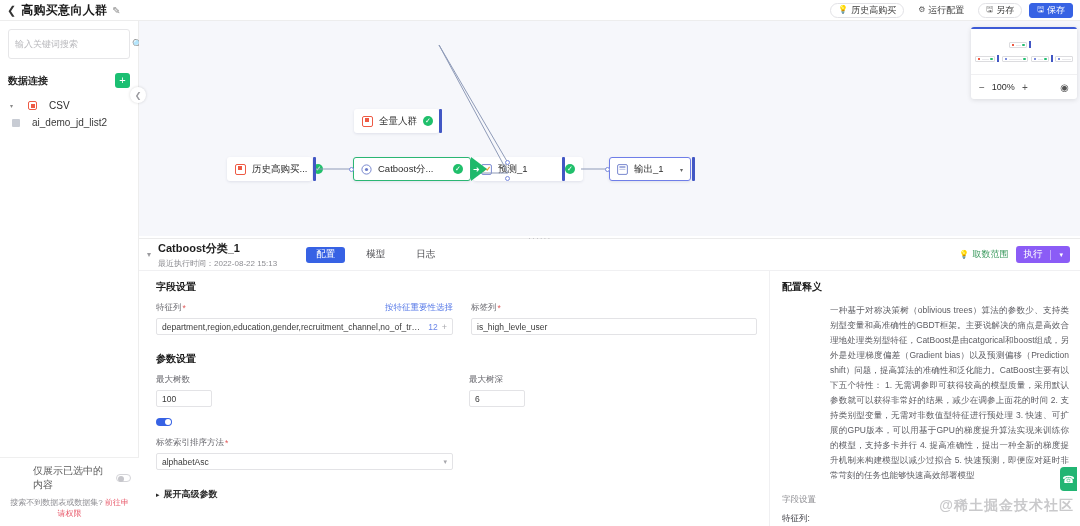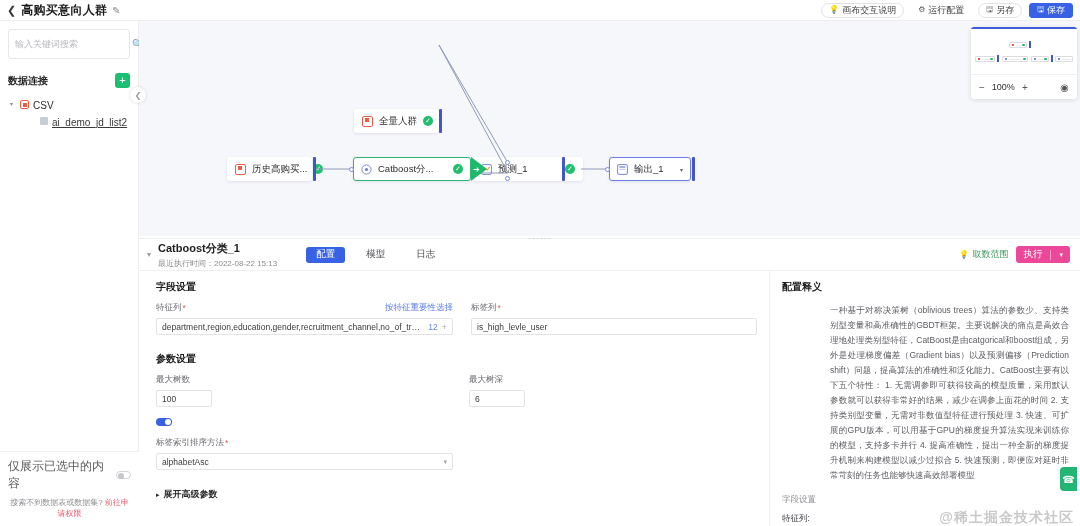--- a/index.html
+++ b/index.html
@@ -57,42 +57,42 @@
   .sec-head {
     display:flex; align-items:center; padding:14px 8px 0 8px;
   }
   .sec-title { font-size:10px; font-weight:bold; color:#1f1f1f; }
   .add-btn {
     margin-left:auto; width:15px; height:15px; background:#1bbf72; border-radius:3px;
     color:#fff; font-size:11px; line-height:14px; text-align:center; cursor:pointer;
   }
   .tree { padding:9px 0 0 0; }
   .tree-node {
-    display:flex; gap:4px; padding:3px 8px 3px 10px;
+    display:flex; align-items:center; gap:12px; padding:3px 8px 3px 10px;
     font-size:10px; color:#2b2b2b; cursor:pointer;
   }
-  .tree-node.child { padding-left:40px; color:#3a3a3a;text-decoration:underline; }
+  .tree-node.child { padding-left:12px; color:#3a3a3a; }
   .caret { font-size:6px; color:#8a8a8a; width:6px; }
   .sq-red {
     width:9px; height:9px; border:1.2px solid #ee5a44; border-radius:2px;
     display:inline-block; position:relative; flex:none;
   }
   .sq-red:after {
     content:""; position:absolute; left:1.5px; top:1.5px; width:4px; height:4px;
     background:#ee5a44;
   }
   .sq-grey {
     width:8px; height:8px; background:#c8ccd4; border-radius:1px; flex:none;
   }
 
   .side-foot {
     position:absolute; left:0; bottom:0; width:139px; padding:6px 8px 7px 8px;
     border-top:1px solid #efefef; background:#fff;
   }
-  .foot-row1 { display:flex; align-items:center; gap:5px; font-size:12px; color:#5b5b5b; }
+  .foot-row1 { display:flex; align-items:center; gap:5px; font-size:10px; color:#5b5b5b;margin-left:25px; }
   .mini-toggle {
     width:15px; height:8px; border-radius:4px; background:#fff;
     border:1px solid #d4d4d8; position:relative; flex:none; cursor:pointer;
   }
   .mini-toggle:after {
     content:""; position:absolute; left:1px; top:0.5px; width:6px; height:6px;
     border-radius:50%; background:#c6c6cb;
   }
   .foot-row2 { margin-top:5px; font-size:8px; color:#8d8d92;text-align:center; }
   .foot-link { color:#e8596a; cursor:pointer; }
@@ -187,21 +187,21 @@
   .tabs { display:flex; align-items:center; gap:11px; margin-left:29px; }
   .tab {
     height:16px; padding:0 10px; border-radius:3px; font-size:9.5px; color:#4a4a4f;
     display:flex; align-items:center; cursor:pointer;
   }
   .tab.active { background:#3762e4; color:#fff; }
   .ph-right { margin-left:auto; display:flex; align-items:center; gap:8px; }
   .range-btn { display:flex; align-items:center; gap:3px; font-size:9px; color:#3b9a5e; cursor:pointer;}
   .range-btn .b { color:#f3c13a; font-size:8px; }
   .run-btn {
-    height:17px; background:#ec4899; color:#fff; border-radius:3px;
+    height:17px; background:#8b5cf6; color:#fff; border-radius:3px;
     display:flex; align-items:center; padding:0 7px; gap:8px; font-size:9.5px;
     cursor:pointer;
   }
   .run-btn .sep { width:1px; height:10px; background:rgba(255,255,255,.45); }
   .run-btn .cv { font-size:7px; }
 
   .panel-body { display:flex; height:256px; }
   .form-col { width:630px; padding:9px 12px 0 17px; overflow:hidden; }
   .explain-col {
     width:311px; border-left:1px solid #f0f0f2; background:#fff;
@@ -245,21 +245,21 @@
   .adv .tri { font-size:7px; }
 
   
   .ex-title { font-size:10px; font-weight:bold; color:#1d1d1d; margin-bottom:9px; }
   .ex-para { font-size:8.5px; line-height:15px; color:#5c5c62; text-align:justify;margin-left:48px; }
   .ex-sec { margin-top:11px; font-size:8.5px; color:#8d8d92; }
   .ex-k { margin-top:7px; font-size:8.5px; font-weight:normal; color:#3a3a40; }
   .ex-v { margin-top:6px; font-size:8.5px; color:#6a6a70; line-height:13px; }
 
   .watermark {
-    position:absolute; right:6px; bottom:0; font-size:14px; font-weight:bold;
+    position:absolute; right:6px; bottom:12px; font-size:14px; font-weight:bold;
     color:rgba(120,120,125,.40); white-space:nowrap; letter-spacing:1px;
   }
   .help-fab {
     position:absolute; right:3px; bottom:35px; width:17px; height:24px;
     background:#22b573; border-radius:4px 0 0 4px; color:#fff; font-size:10px;
     display:flex; align-items:center; justify-content:center; cursor:pointer; z-index:9;
   }
 </style>
 </head>
 <body>
@@ -268,21 +268,21 @@
 
   <div class="topbar">
     <div class="tb-left">
       <span class="tb-back">❮</span>
       <span class="tb-title">高购买意向人群</span>
       <span class="tb-edit">✎</span>
     </div>
     <div class="tb-right">
       <div class="tb-btn pill">
         <span class="ic ic-bulb">💡</span>
-        <span>画布交互说明</span>
+        <span>历史高购买</span>
       </div>
       <div class="tb-btn plain">
         <span class="ic ic-gear">⚙</span>
         <span>运行配置</span>
       </div>
       <div class="tb-btn">
         <span class="ic ic-save2">🖫</span>
         <span>另存</span>
       </div>
       <div class="tb-btn primary">

